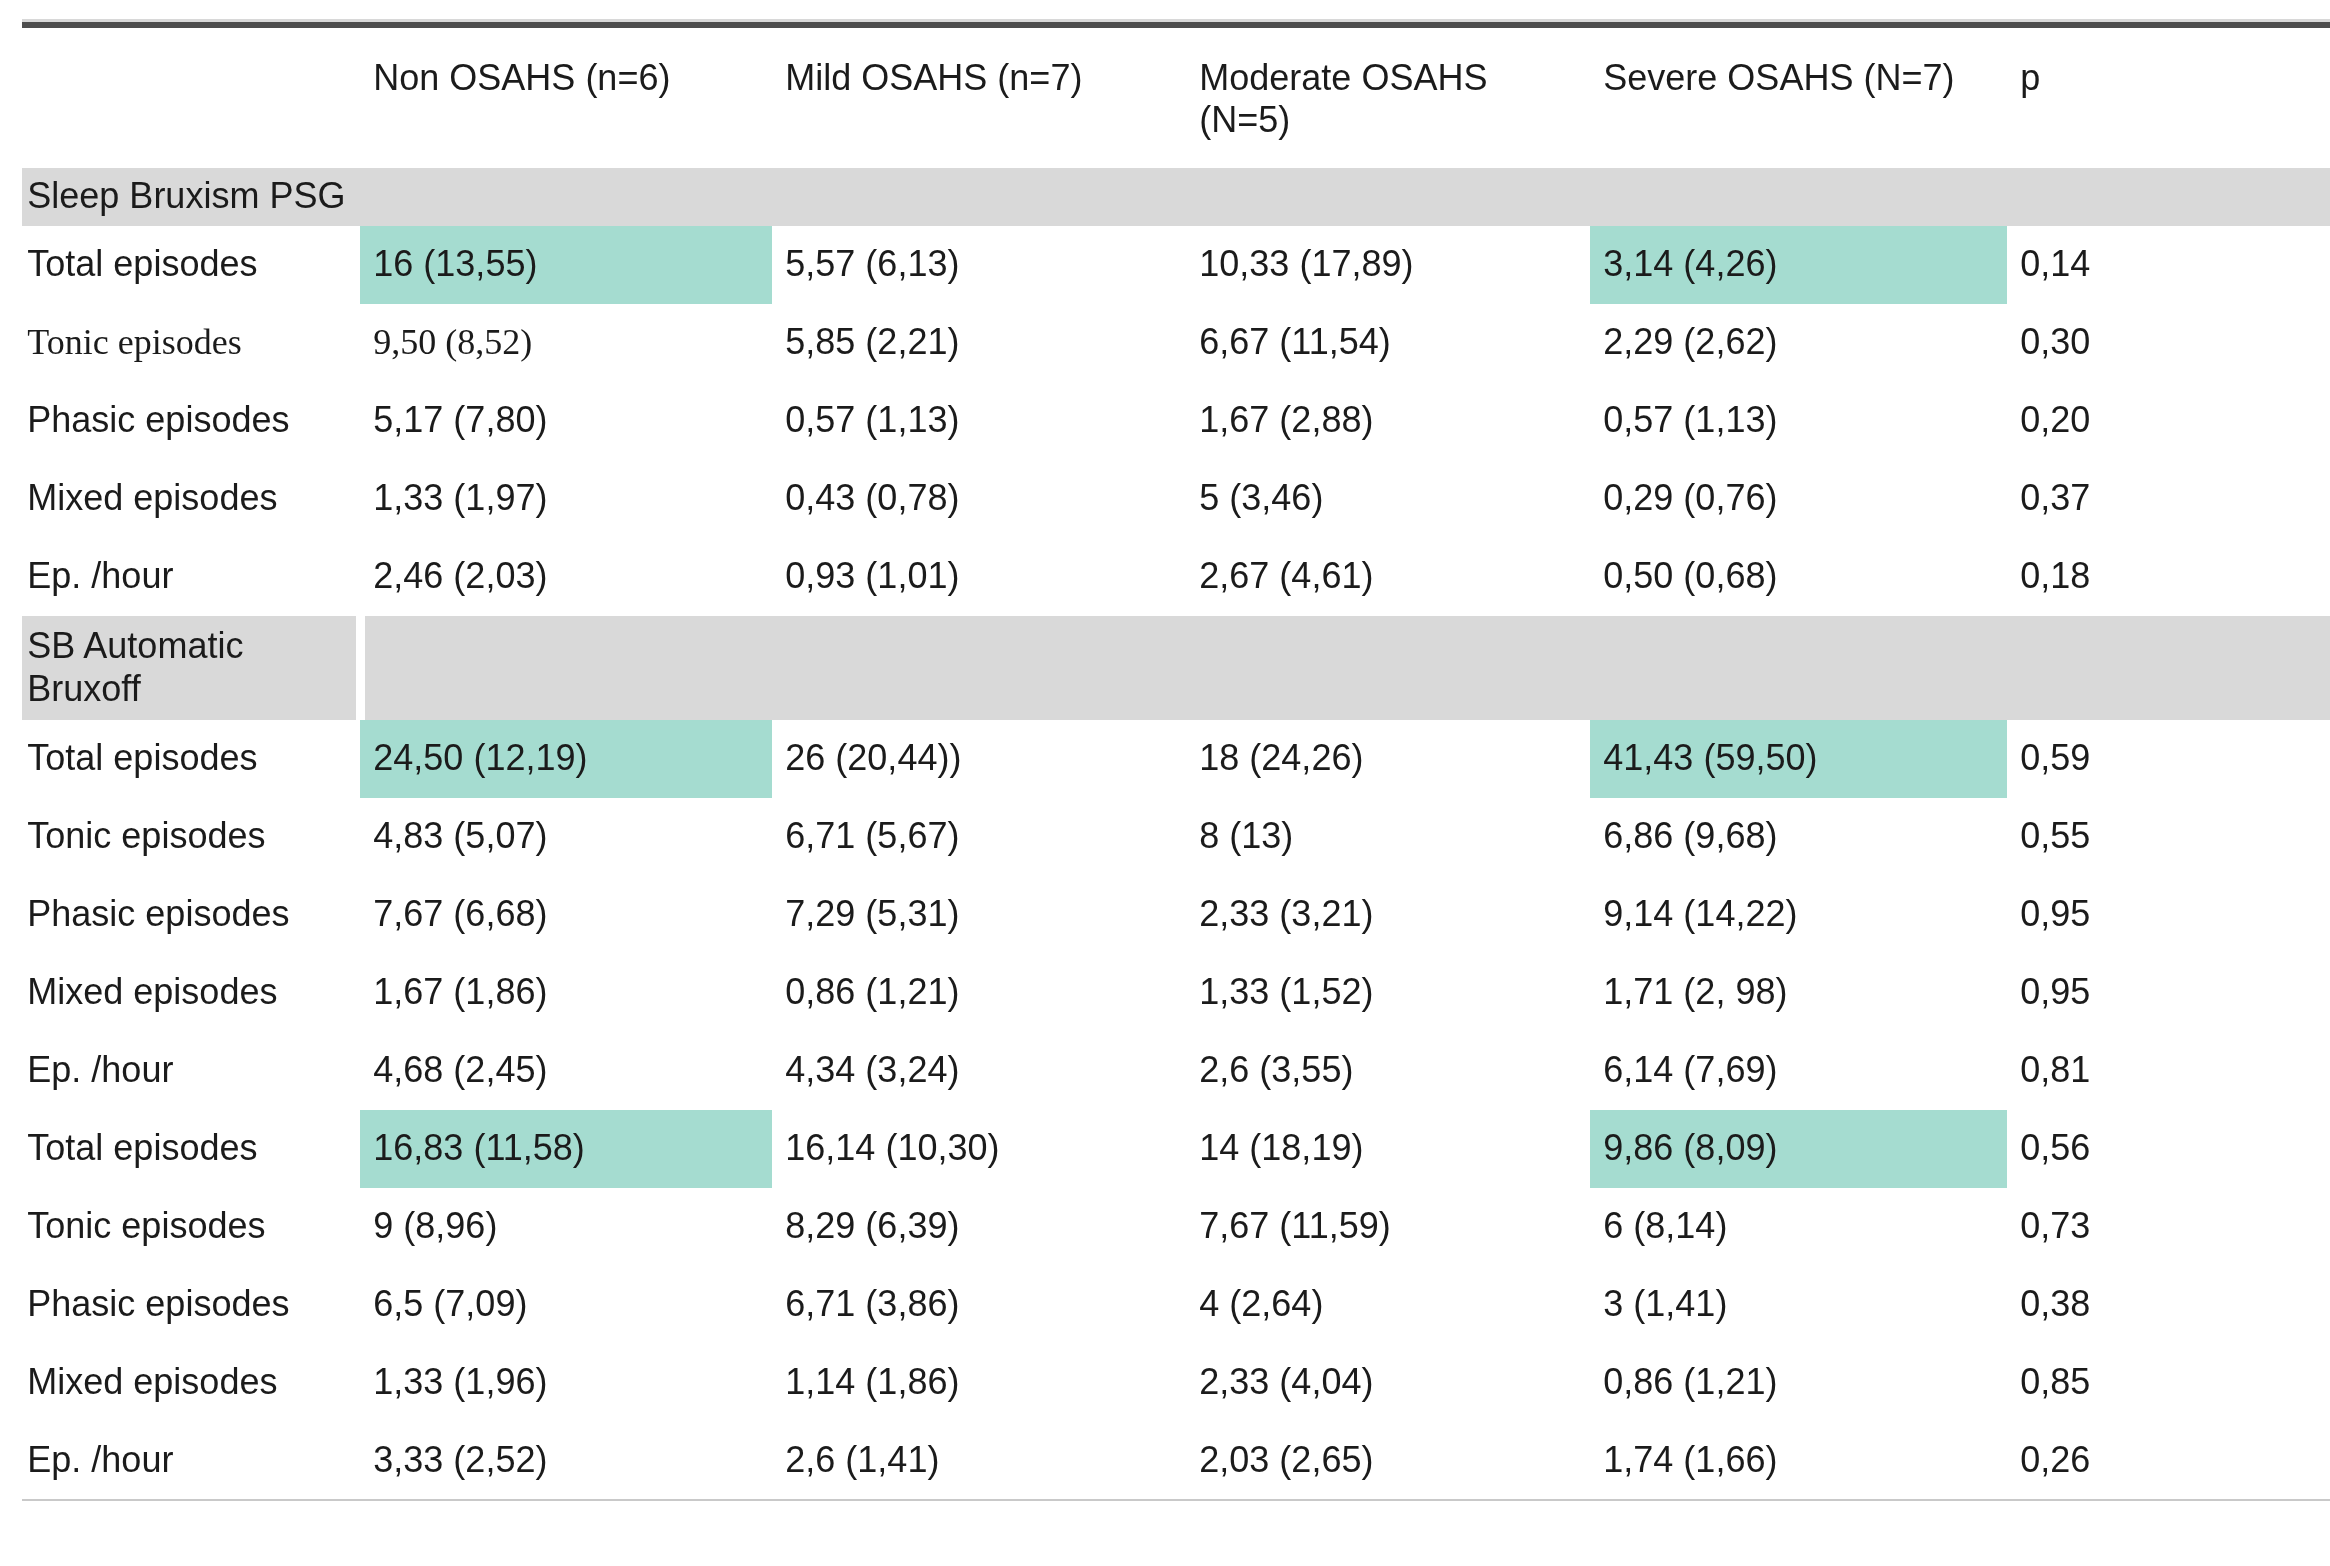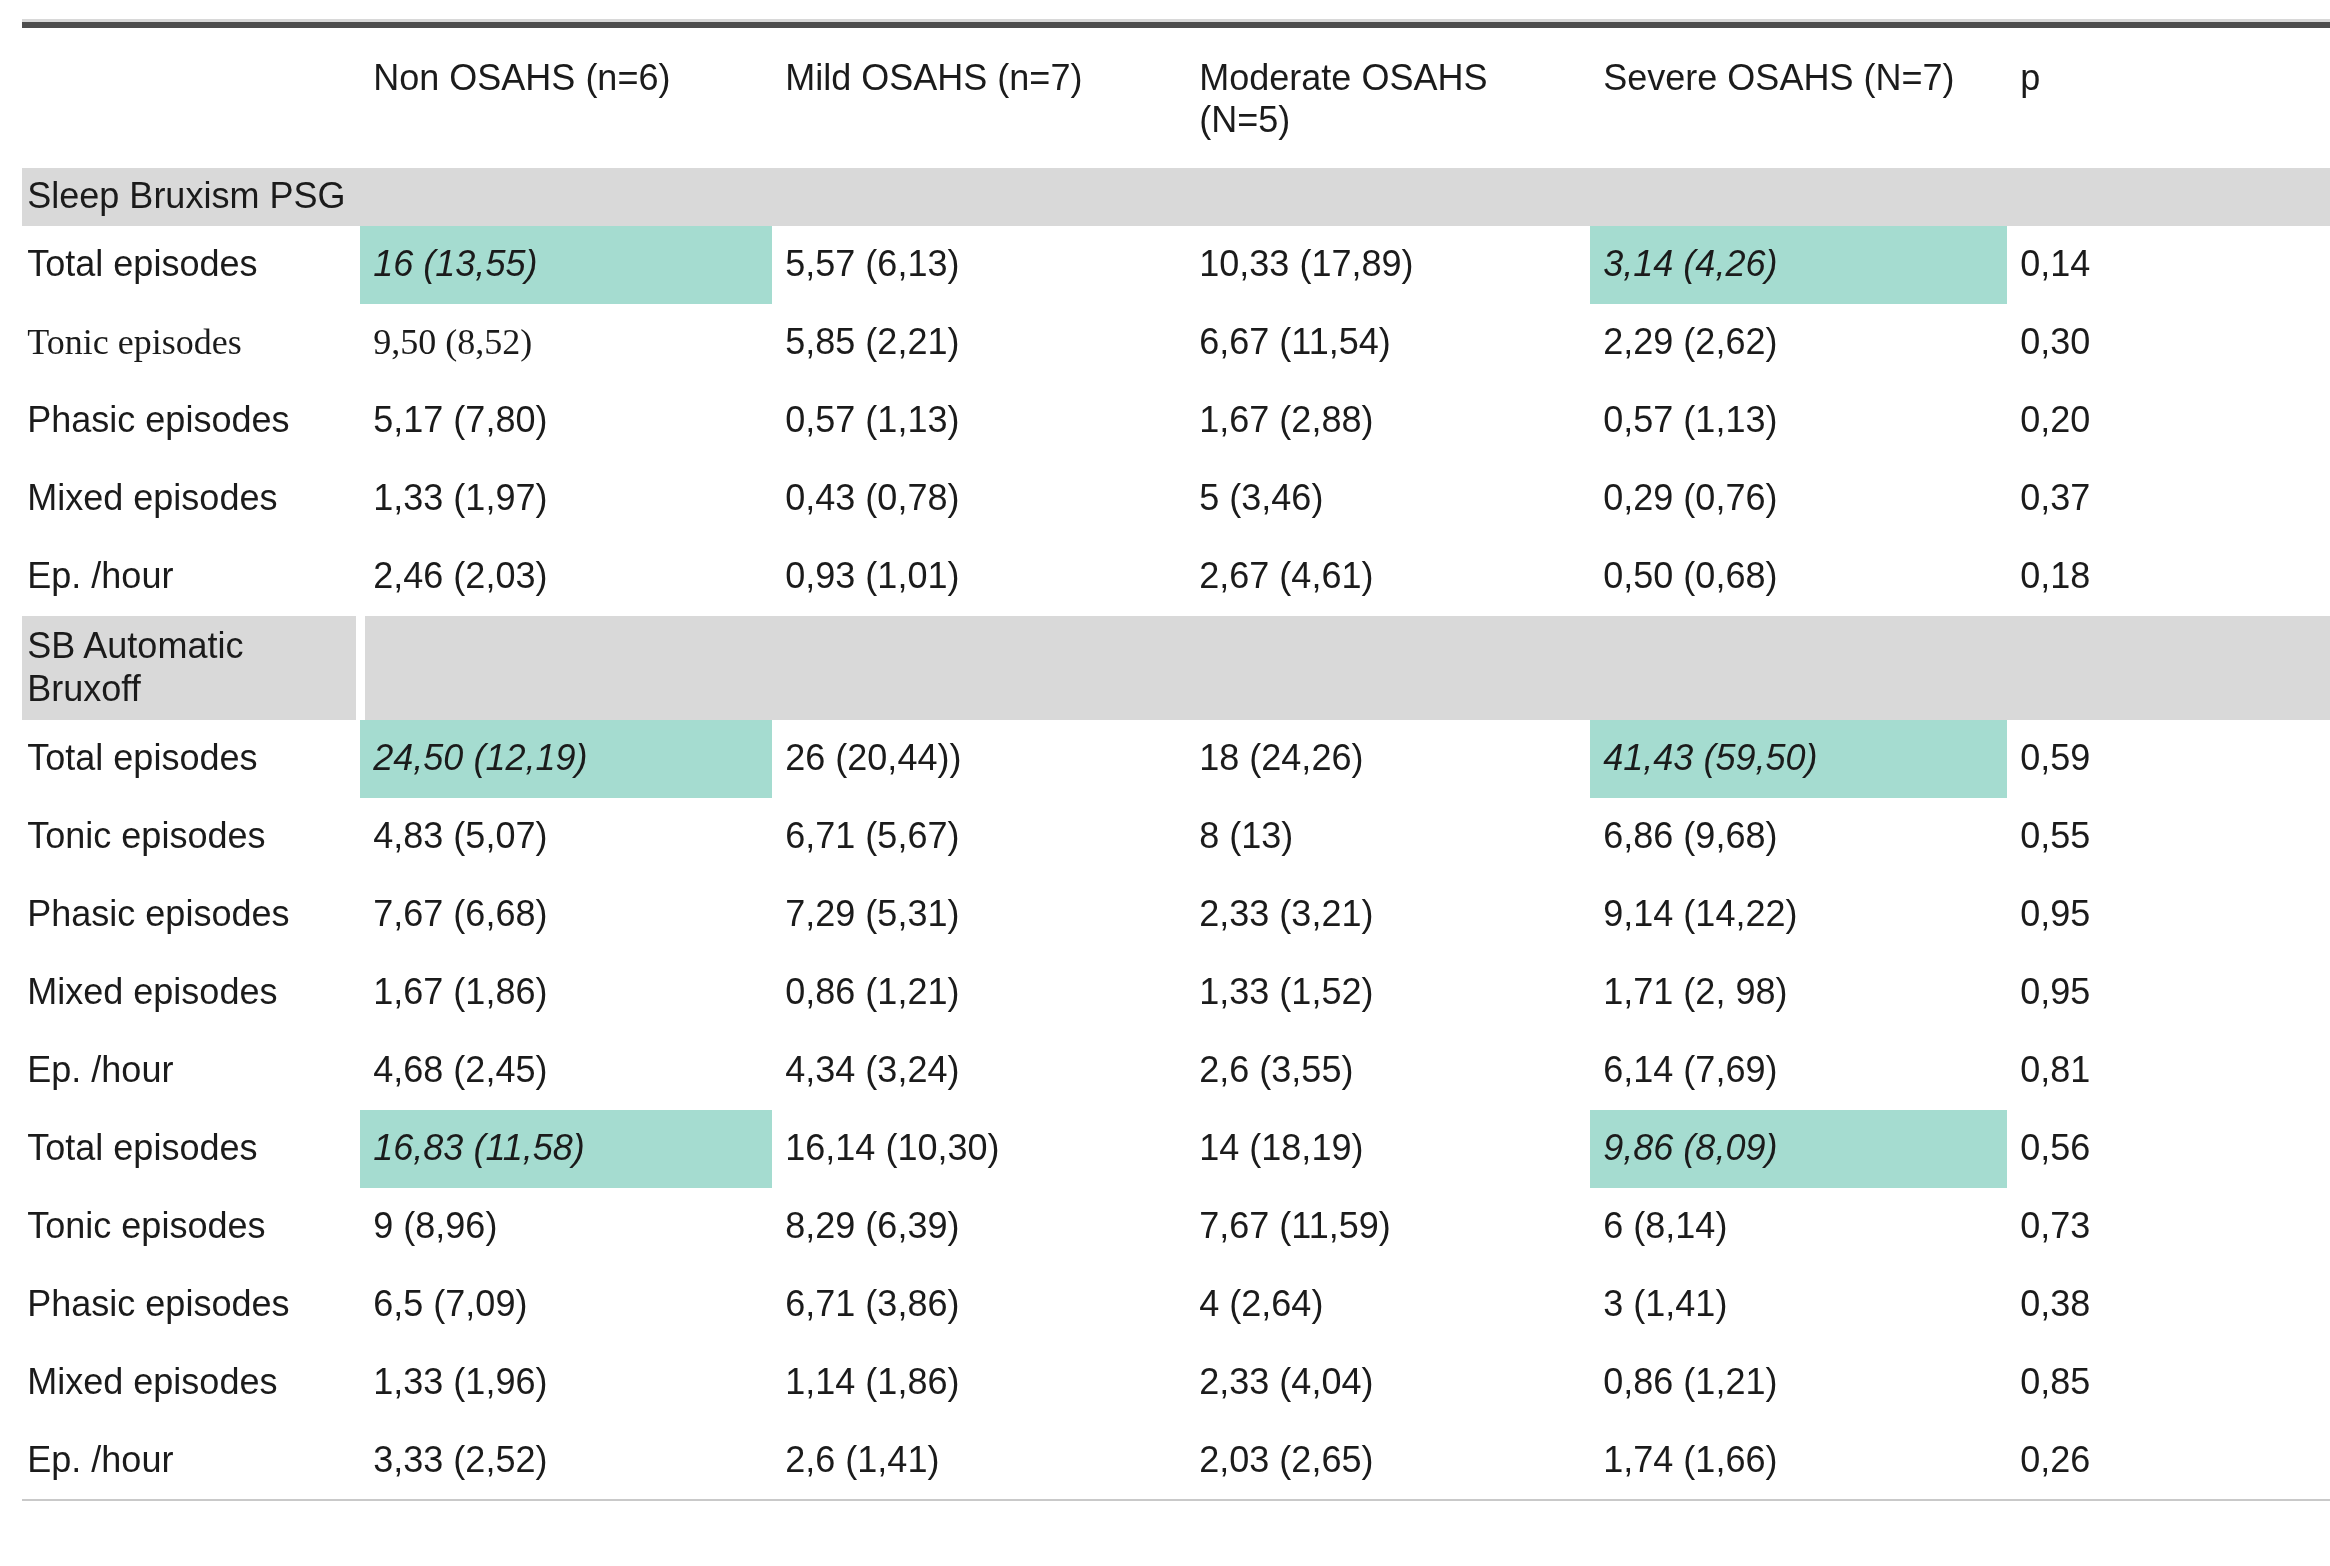--- a/index.html
+++ b/index.html
@@ -22,21 +22,21 @@
   }
   th{vertical-align:top;padding-top:29px;}
   tr.header-row{height:140px;}
   td.label-cell,th.label-cell{padding-left:5.3px;}
   tr.data-row{height:78px;}
   tr.section-row{height:58px;border-radius:26px;}
   tr.section-row.two-line{height:104px;}
   tr.section-row td{background:#d9d9d9;}
   tr.section-row td.section-rest.seam{border-left:9.3px solid #ffffff;}
   td.section-title{white-space:pre-line;}
-  td.hl{background:#a5dcd0;font-style:italic;}
+  td.hl{background:#a5dcd0;}
   tr.data-row td{background:#ffffff;}
   tr.data-row td.hl{background:#a5dcd0;}
   td.serif-cell{font-family:"Liberation Serif",serif;}
 </style>
 </head>
 <body>
 
 <div class="table-wrap">
   <div class="top-rule"></div>
   <table>

